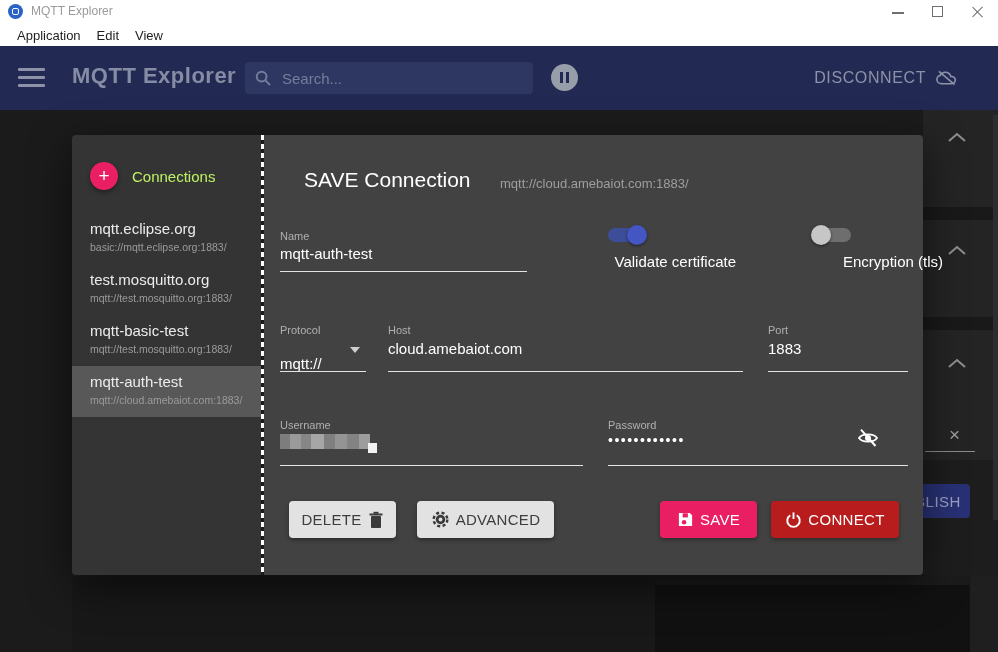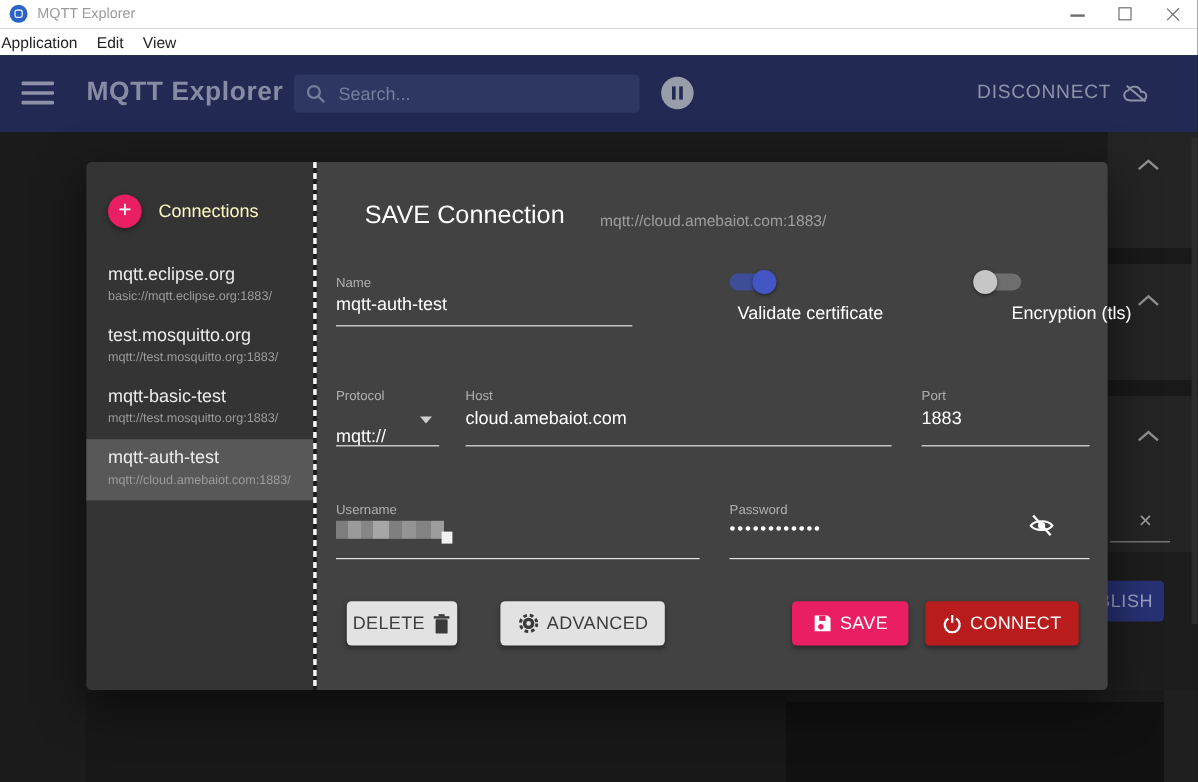--- a/index.html
+++ b/index.html
@@ -16,21 +16,21 @@
   .win-btn { position:absolute; top:0; width:40px; height:24px; background:transparent; border:0; cursor:pointer; }
   .win-min { right:80px; } .win-max { right:40px; } .win-close { right:0; }
   .win-min i { position:absolute; left:14px; top:12px; width:12px; height:1.5px; background:#6f6f6f; display:block; }
   .win-max i { position:absolute; left:14px; top:6px; width:11px; height:11px; border:1.2px solid #6f6f6f; display:block; }
   .win-close i { position:absolute; left:13px; top:5px; width:14px; height:14px; display:block; }
   .win-close i::before, .win-close i::after { content:""; position:absolute; left:6px; top:0; width:1.4px; height:14px; background:#6f6f6f; }
   .win-close i::before { transform:rotate(45deg); } .win-close i::after { transform:rotate(-45deg); }
 
   
   .menubar { position:absolute; left:0; top:24px; width:998px; height:22px; background:#ffffff;
-    display:flex; align-items:center; padding-left:1px; gap:16px; }
+    display:flex; align-items:center; padding-left:17px; gap:16px; }
   .menu-item { font-size:13px; color:#1f1f1f; cursor:pointer; }
 
   
   .appbar { position:absolute; left:0; top:46px; width:998px; height:64px; background:#222a54; }
   .hamburger { position:absolute; left:18px; top:22px; width:27px; height:20px; cursor:pointer; }
   .hamburger span { display:block; width:27px; height:3px; background:#8d92a8; margin-bottom:5px; border-radius:1px; }
   .appbar-title { position:absolute; left:72px; top:17px; font-size:22px; font-weight:700; color:#868ca4; letter-spacing:.5px; }
   .searchbox { position:absolute; left:245px; top:16px; width:288px; height:32px; background:#2e3761;
     border-radius:4px; display:flex; align-items:center; padding:0 10px; gap:10px; }
   .searchbox input { flex:1; background:transparent; border:0; outline:none; color:#c8cce0; font-size:15px; }
@@ -64,21 +64,21 @@
     border-radius:4px 0 0 4px; }
   .divider { position:absolute; left:189px; top:0; width:3px; height:440px; cursor:col-resize;
     background-image:repeating-linear-gradient(to bottom,#ffffff 0 5px,transparent 5px 9px); }
   .pane-right { position:absolute; left:192px; top:0; width:659px; height:440px; background:#424242;
     border-radius:0 4px 4px 0; }
 
   
   .fab { position:absolute; left:18px; top:27px; width:28px; height:28px; border-radius:50%; border:0;
     background:#e91e63; color:#fff; font-size:19px; line-height:26px; text-align:center; cursor:pointer;
     box-shadow:0 2px 5px rgba(0,0,0,.4); }
-  .conn-header { position:absolute; left:60px; top:33px; font-size:15px; color:#fef9c3; }
+  .conn-header { position:absolute; left:60px; top:33px; font-size:15px; color:#bef264; }
   .conn-list { position:absolute; left:0; top:78px; width:189px; }
   .conn-item { height:51px; padding:7px 0 0 18px; cursor:pointer; }
   .conn-item.selected { background:#585858; }
   .conn-name { font-size:15px; color:#ececec; }
   .conn-url { font-size:10.5px; color:#9b9b9b; margin-top:4px; }
 
   
   .dlg-title { position:absolute; left:40px; top:33px; font-size:21px; font-weight:500; color:#ffffff; }
   .dlg-subtitle { position:absolute; left:236px; top:41px; font-size:13px; color:#9e9e9e; }
   .lbl { position:absolute; font-size:11px; color:#b0b0b0; }
@@ -245,21 +245,21 @@
     <span class="pwd-dots">••••••••••••</span>
     <button class="eye-btn">
       <svg width="24" height="24" viewBox="0 0 24 24">
         <path d="M3 12 C6.2 7.2 17.8 7.2 21 12 C17.8 16.8 6.2 16.8 3 12 Z" fill="none" stroke="#fff" stroke-width="1.8"></path>
         <circle cx="12" cy="12" r="3" fill="#fff"></circle>
         <line x1="5" y1="3.6" x2="19.5" y2="20" stroke="#fff" stroke-width="2"></line>
       </svg>
     </button>
     <div class="uline" style="left:344px;top:330px;width:300px;"></div>
 
-    <button class="btn btn-light" style="left:25px;width:92px;">
+    <button class="btn btn-light" style="left:25px;width:107px;">
       <span>DELETE</span>
       <svg width="16" height="18" viewBox="0 0 16 18">
         <rect x="3" y="5" width="10" height="12" rx="1" fill="#3a3a3a"></rect>
         <rect x="1.5" y="2.5" width="13" height="2" fill="#3a3a3a"></rect>
         <rect x="5.5" y="0.8" width="5" height="2" fill="#3a3a3a"></rect>
       </svg>
     </button>
     <button class="btn btn-light" style="left:153px;width:137px;">
       <svg width="19" height="19" viewBox="0 0 20 20">
         <circle cx="10" cy="10" r="5" fill="#3a3a3a"></circle>

